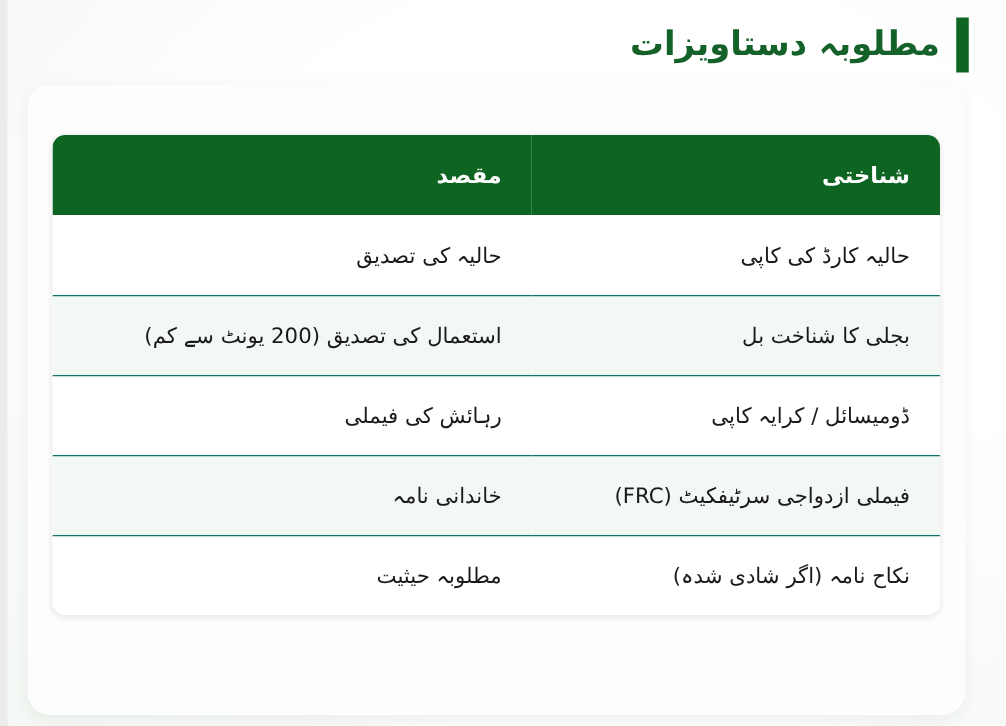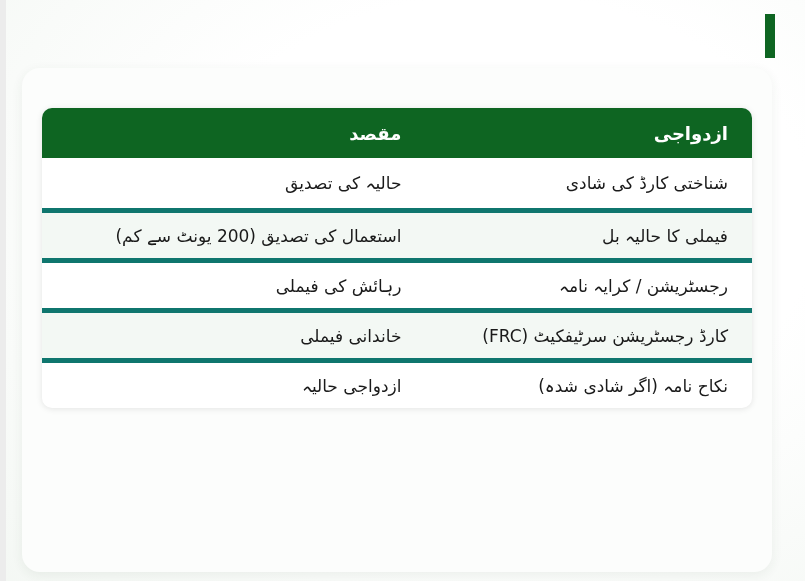--- a/index.html
+++ b/index.html
@@ -65,75 +65,76 @@
     background: #ffffff;
     border-radius: 10px;
     overflow: hidden;
     box-shadow: 0 1px 6px rgba(0, 0, 0, 0.10);
     table-layout: fixed;
   }
   table.documents th, table.documents td {
     text-align: right;
     vertical-align: middle;
     padding: 0 24px;
-    height: 50px;
+    height: 64px;
   }
   table.documents th {
     background: #0e6522;
     color: #ffffff;
     font-size: 18px;
     font-weight: bold;
   }
   table.documents td {
     font-size: 17px;
     color: #1a1a1a;
-    border-top: 5px solid #0f766e;
+    border-top: 1px solid #0f766e;
   }
   table.documents tbody tr:first-child td { border-top: none; }
   table.documents tbody tr:nth-child(even) td { background: #f3f8f4; }
   .col-doc { width: 46%; }
   .col-purpose { width: 54%; }
 </style>
 </head>
 <body>
 
 <div class="scrollbar-track"></div>
 
 <div class="title-row">
   <span class="accent-bar"></span>
+  <h1 class="page-title">مطلوبہ دستاویزات</h1>
 </div>
 
 <div class="card">
   <table class="documents">
     <colgroup>
       <col class="col-doc">
       <col class="col-purpose">
     </colgroup>
     <thead>
       <tr>
-        <th>ازدواجی</th>
+        <th>شناختی</th>
         <th>مقصد</th>
       </tr>
     </thead>
     <tbody>
       <tr>
-        <td>شناختی کارڈ کی شادی</td>
+        <td>حالیہ کارڈ کی کاپی</td>
         <td>حالیہ کی تصدیق</td>
       </tr>
       <tr>
-        <td>فیملی کا حالیہ بل</td>
+        <td>بجلی کا شناخت بل</td>
         <td>استعمال کی تصدیق (200 یونٹ سے کم)</td>
       </tr>
       <tr>
-        <td>رجسٹریشن / کرایہ نامہ</td>
+        <td>ڈومیسائل / کرایہ کاپی</td>
         <td>رہائش کی فیملی</td>
       </tr>
       <tr>
-        <td>کارڈ رجسٹریشن سرٹیفکیٹ (FRC)</td>
-        <td>خاندانی فیملی</td>
+        <td>فیملی ازدواجی سرٹیفکیٹ (FRC)</td>
+        <td>خاندانی نامہ</td>
       </tr>
       <tr>
         <td>نکاح نامہ (اگر شادی شدہ)</td>
-        <td>ازدواجی حالیہ</td>
+        <td>مطلوبہ حیثیت</td>
       </tr>
     </tbody>
   </table>
 </div>
 
 </body></html>

